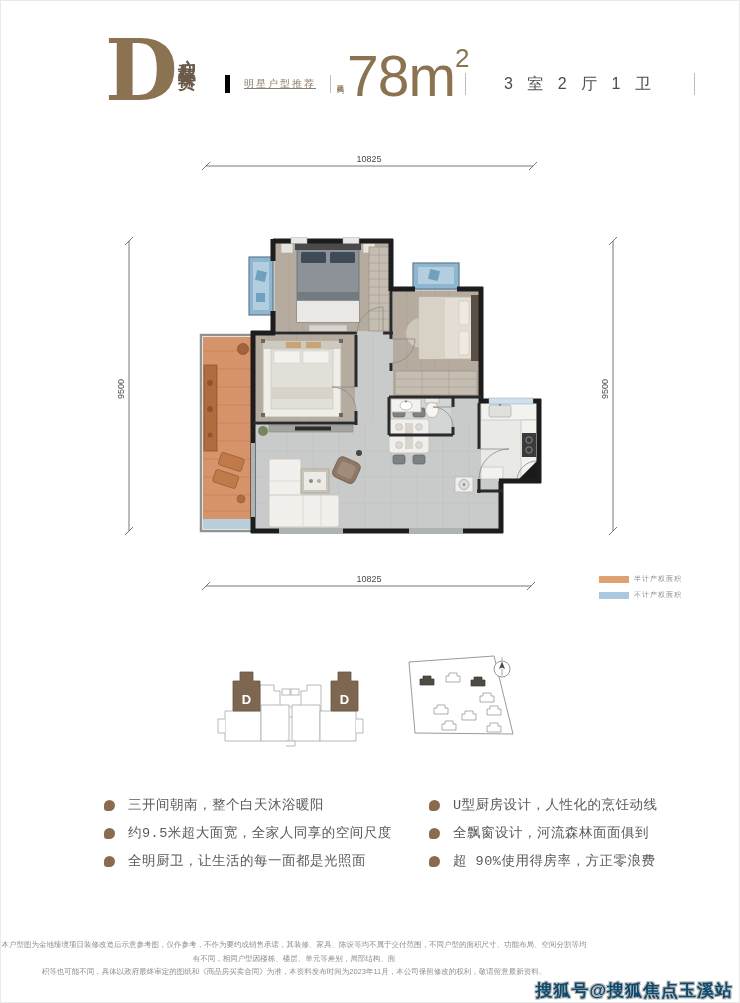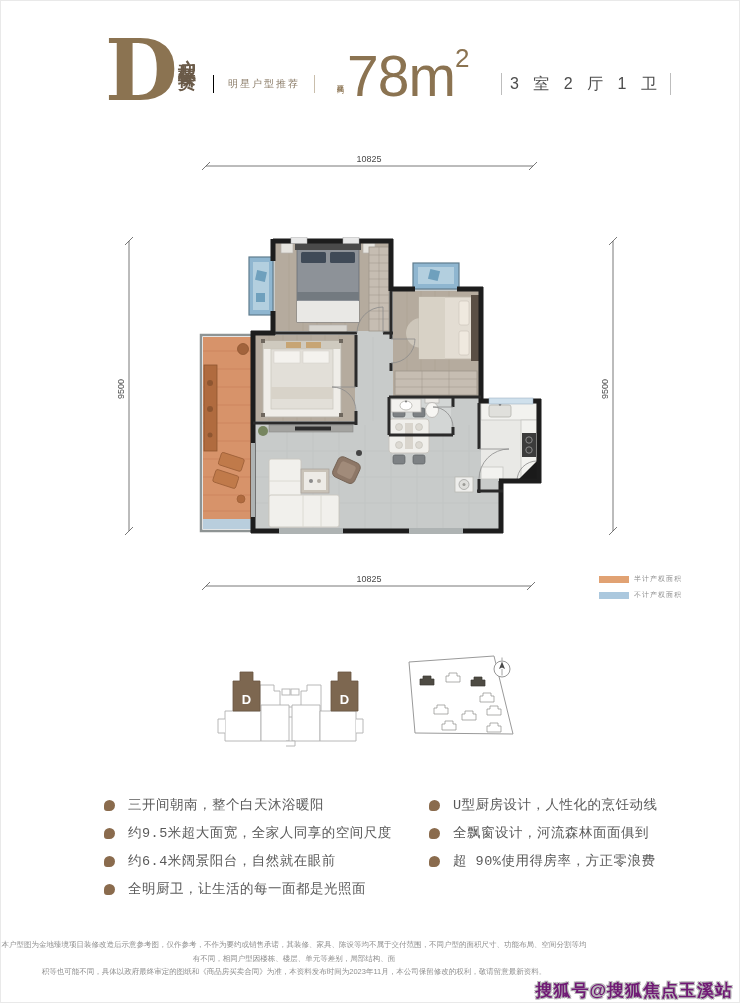--- a/index.html
+++ b/index.html
@@ -5,30 +5,30 @@
   html,body{margin:0;padding:0;background:#fff;}
   .page{position:relative;width:740px;height:1003px;background:#fff;overflow:hidden;
         font-family:"Liberation Sans",sans-serif;border:1px solid #e9e9e9;box-sizing:border-box;}
   .abs{position:absolute;}
 
   
   .d-letter{left:104px;top:28px;font-family:"DejaVu Serif",serif;font-weight:700;
             font-size:84px;line-height:1;color:#8b7351;}
   .plan-name{left:174px;top:44px;writing-mode:vertical-rl;font-size:18px;font-weight:700;
              letter-spacing:4px;color:#6a5a48;}
-  .badge{left:212px;top:74px;height:18px;display:flex;align-items:center;
-         border-left:1px solid #000000;border-right:1px solid #c9beac;
-         padding:0 14px;font-size:10px;letter-spacing:2px;color:#8b7c68;}
+  .badge{left:224px;top:74px;height:18px;display:flex;align-items:center;
+         border-left:5px solid #000000;border-right:1px solid #c9beac;
+         padding:0 14px;font-size:10px;letter-spacing:2px;color:#8b7c68;text-decoration:underline;}
   .area-wrap{left:334px;top:48px;display:flex;align-items:flex-start;color:#8b7351;}
   .area-prefix{writing-mode:vertical-rl;font-size:7px;letter-spacing:1px;margin-top:30px;margin-right:2px;color:#8b7351;}
   .area-number{font-size:57px;line-height:0.95;letter-spacing:-1px;}
   .area-exp{font-size:26px;line-height:1;margin-top:-4px;}
   .rooms-bar{left:464px;top:72px;height:22px;display:flex;align-items:center;
              border-left:1px solid #bdbdbd;border-right:1px solid #bdbdbd;
-             padding:0 8px;font-size:16px;letter-spacing:5px;color:#4c4c4c;margin-left:36px;}
+             padding:0 38px;font-size:16px;letter-spacing:5px;color:#4c4c4c;}
 
   
   .legend{left:598px;top:573px;}
   .legend-row{display:flex;align-items:center;margin-bottom:6px;}
   .swatch{width:30px;height:7px;margin-right:5px;}
   .sw-orange{background:#e1a273;}
   .sw-blue{background:#abc8de;}
   .legend-label{font-size:7px;color:#8f8f8f;letter-spacing:1px;}
 
   
@@ -37,21 +37,21 @@
   .bullet{flex:0 0 11px;width:11px;height:11px;margin-right:13px;background:#8a6b4d;
           border-radius:50% 50% 50% 3px;}
   .features-left{left:103px;top:790px;}
   .features-right{left:428px;top:790px;}
 
   
   .disclaimer{left:0;top:937px;width:586px;text-align:center;font-size:7.5px;
               line-height:13.5px;color:#8f8f8f;}
 
   
-  .watermark{right:6px;bottom:0px;font-size:17px;font-weight:700;color:#701a75;letter-spacing:1px;
+  .watermark{right:6px;bottom:0px;font-size:17px;font-weight:700;color:#0c4a6e;letter-spacing:1px;
              text-shadow:-1px -1px 0 #b8b8b8,1px -1px 0 #b8b8b8,-1px 1px 0 #b8b8b8,1px 1px 0 #b8b8b8;margin-left:20px;}
 
   svg text.dim{font-family:"Liberation Sans",sans-serif;font-size:9px;fill:#4a4a4a;}
   svg text.unit-d{font-family:"Liberation Sans",sans-serif;font-size:13px;font-weight:700;fill:#ffffff;}
 </style>
 </head>
 <body>
 
 <div class="page">
 
@@ -376,24 +376,20 @@
     <li>
         <span class="bullet"></span>
         <span>三开间朝南，整个白天沐浴暖阳</span>
       </li>
     <li>
         <span class="bullet"></span>
         <span>约9.5米超大面宽，全家人同享的空间尺度</span>
       </li>
     <li>
         <span class="bullet"></span>
-        <span>约6.4米阔景阳台，自然就在眼前</span>
-      </li>
-    <li>
-        <span class="bullet"></span>
         <span>全明厨卫，让生活的每一面都是光照面</span>
       </li>
   </ul>
   <ul class="abs features features-right">
     <li>
         <span class="bullet"></span>
         <span>U型厨房设计，人性化的烹饪动线</span>
       </li>
     <li>
         <span class="bullet"></span>

